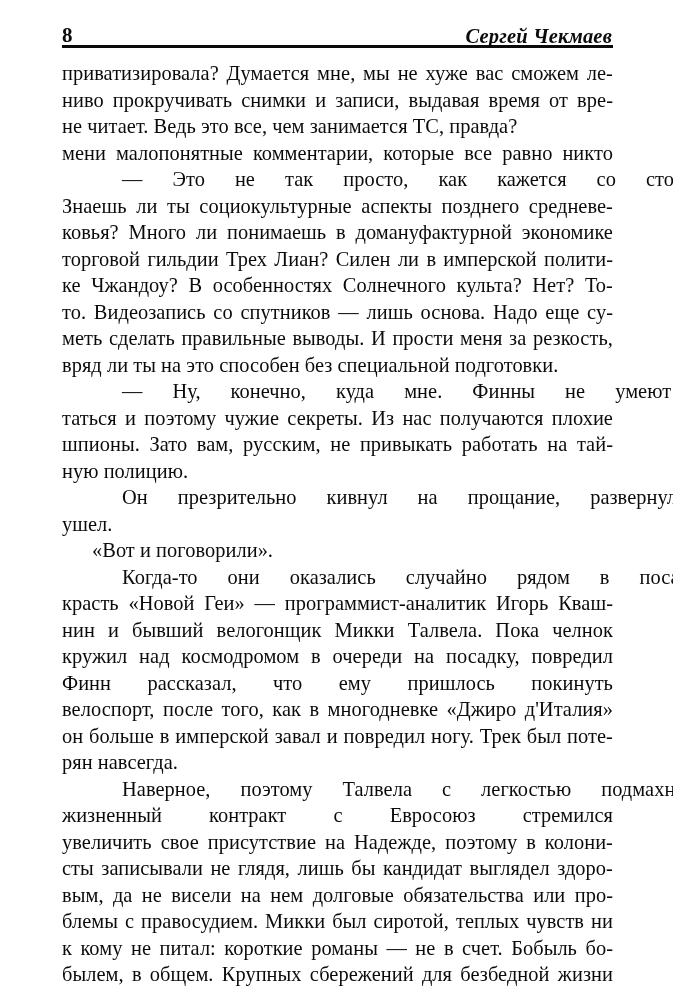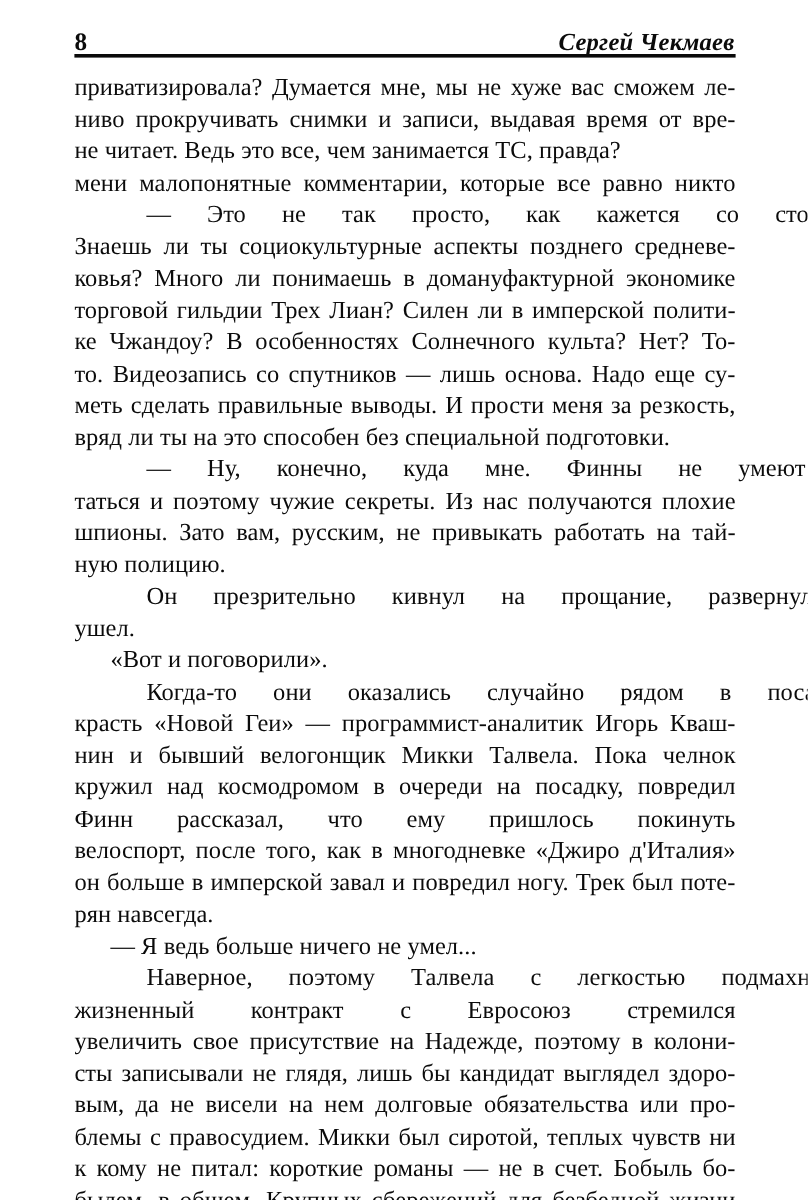--- a/index.html
+++ b/index.html
@@ -326,23 +326,20 @@
           <span>и</span>
           <span>повредил</span>
           <span>ногу.</span>
           <span>Трек</span>
           <span>был</span>
           <span>поте-</span>
         </span>
         <span class="ln">рян навсегда.</span>
       </p>
       <p class="para">
-        <span class="ln indent">— Я ведь больше ничего не умел...</span>
-      </p>
-      <p class="para">
         <span class="ln indent just">
           <span>Наверное,</span>
           <span>поэтому</span>
           <span>Талвела</span>
           <span>с</span>
           <span>легкостью</span>
           <span>подмахнул</span>
         </span>
         <span class="ln just">
           <span>жизненный</span>

